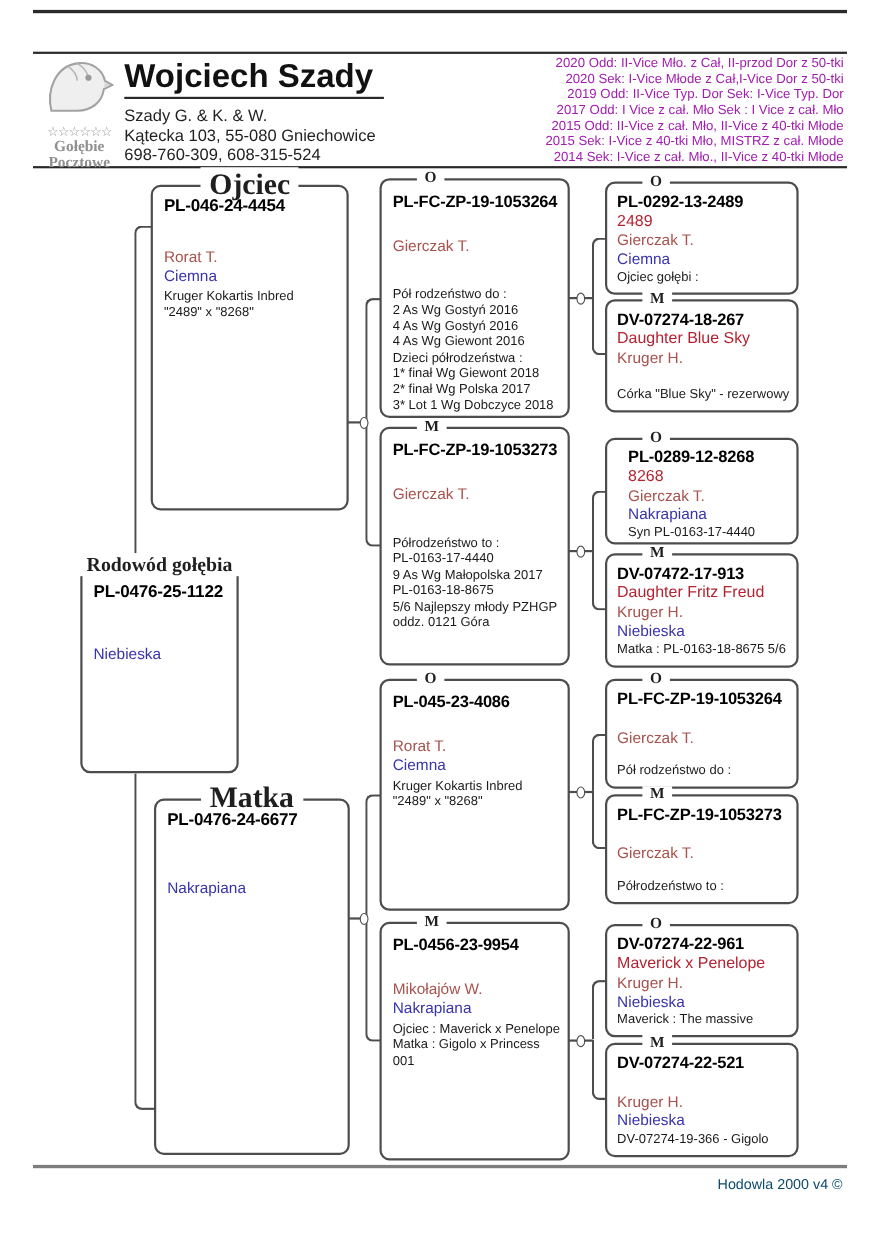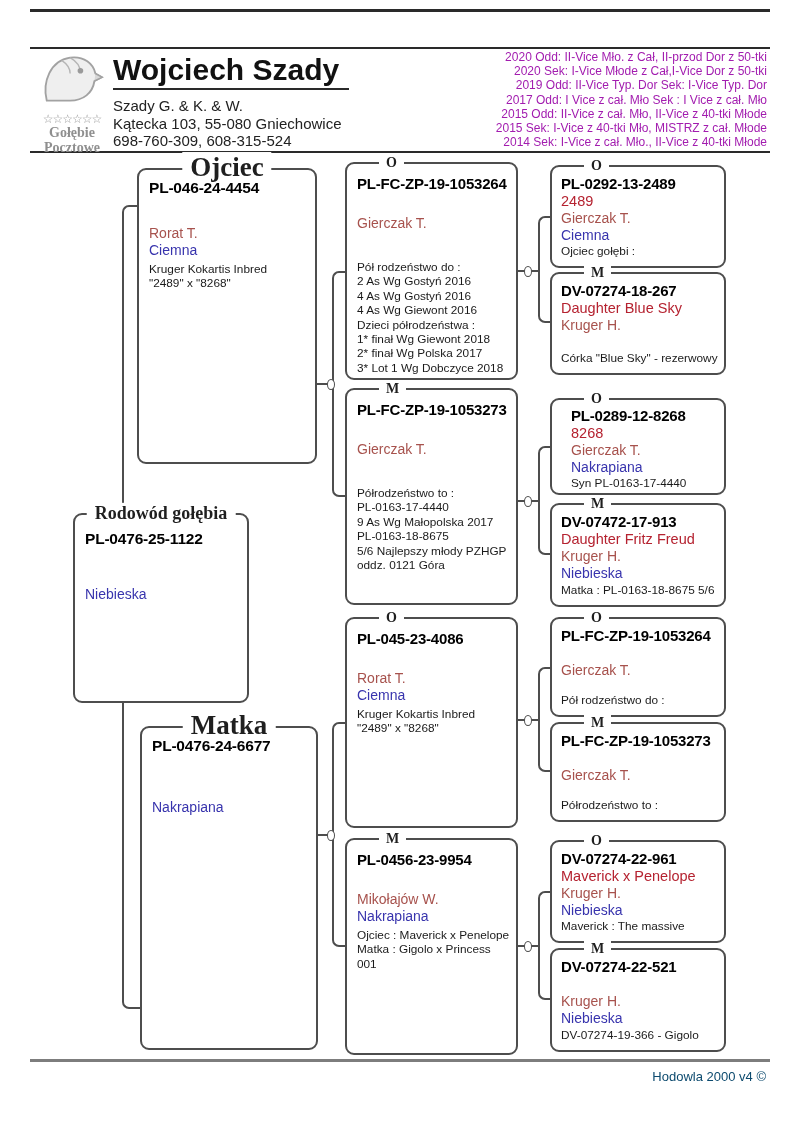--- a/index.html
+++ b/index.html
@@ -115,21 +115,21 @@
     <span class="boxtitle t-big">Ojciec</span>
     <div class="inner">
       <div class="ring ring-lg">PL-046-24-4454</div>
       <div class="breeder gap-lg">Rorat T.</div>
       <div class="trait">Ciemna</div>
       <div class="notes gap-sm">Kruger Kokartis Inbred
 "2489" x "8268"</div>
     </div>
   </div>
 
-  <div class="pbox" style="left:73px;top:513px;width:176px;height:190px;">
+  <div class="pbox" style="left:73px;top:513px;width:144px;height:190px;">
     <span class="boxtitle t-mid">Rodowód gołębia</span>
     <div class="inner" style="top:14px;">
       <div class="ring ring-lg">PL-0476-25-1122</div>
       <div class="trait" style="margin-top:38px;">Niebieska</div>
     </div>
   </div>
 
   <div class="pbox" style="left:140px;top:726px;width:178px;height:324px;">
     <span class="boxtitle t-big">Matka</span>
     <div class="inner">

